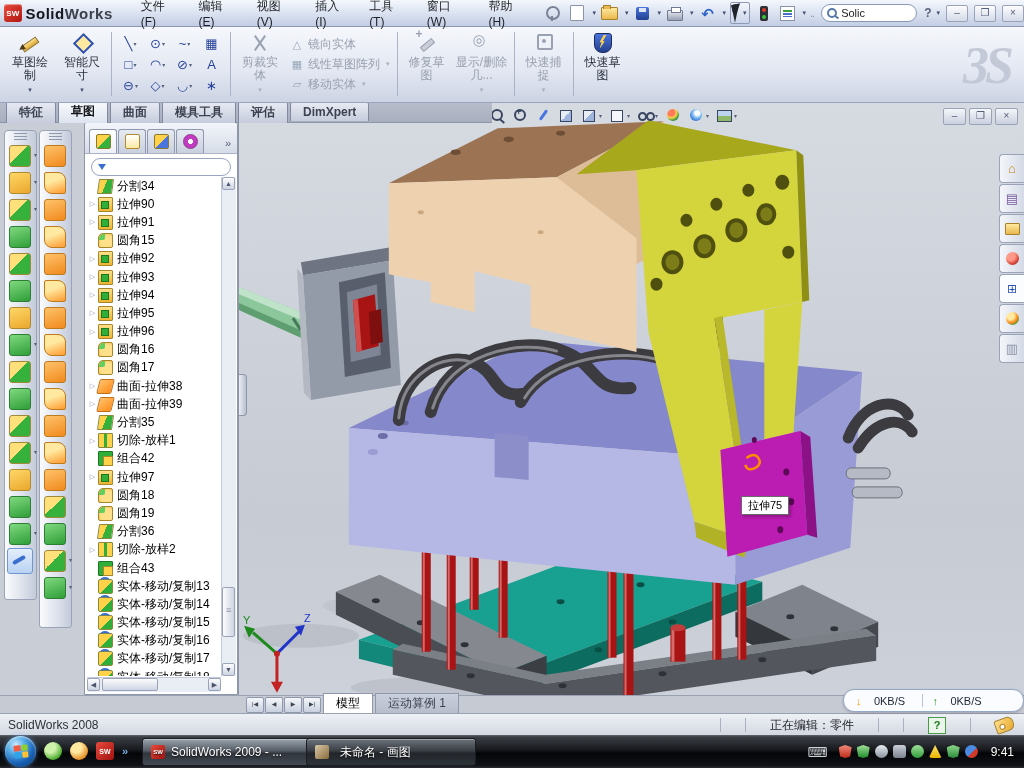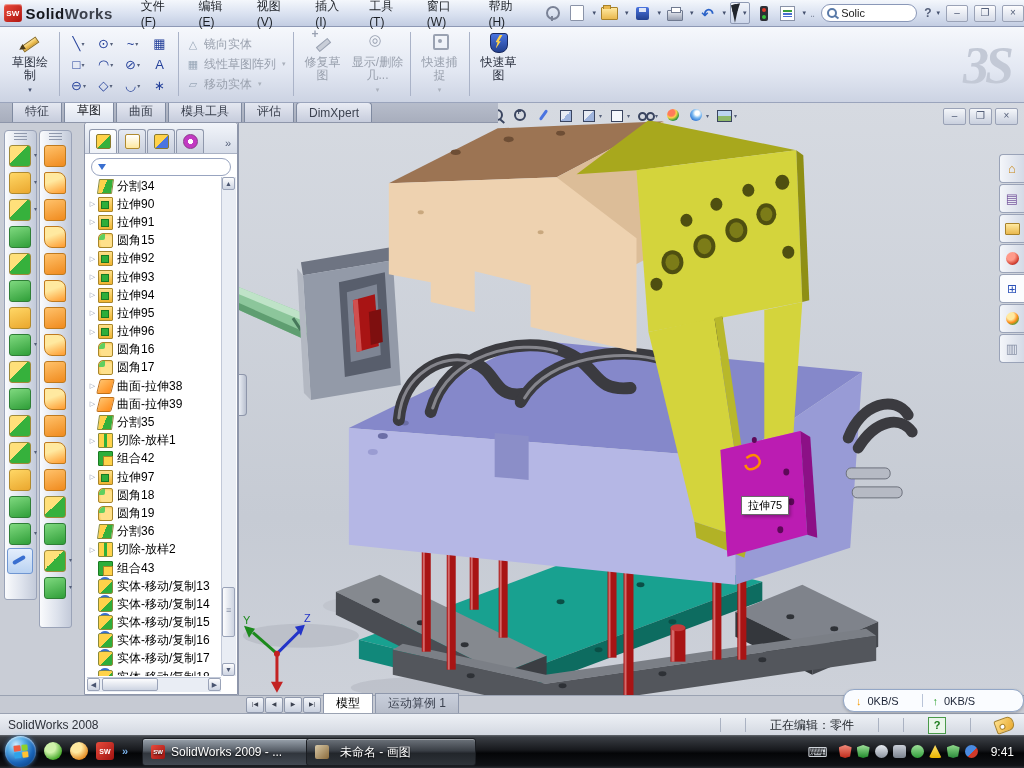--- a/index.html
+++ b/index.html
@@ -80,21 +80,21 @@
   .gglyph{font-style:normal;color:#24409a;font-size:13px;line-height:1;}
   .mini-drop{font-style:normal;font-size:6px;color:#55607a;margin-left:1px;}
   .rstack{display:flex;flex-direction:column;justify-content:center;gap:3px;padding:0 4px;}
   .rrow{display:flex;align-items:center;gap:4px;color:#9aa1ae;white-space:nowrap;}
   .rrow .ri{width:14px;text-align:center;color:#9aa8b8;font-size:11px;font-style:normal;}
   .rrow .drop{font-size:7px;color:#aab0bc;margin-left:2px;}
   .wm{position:absolute;right:18px;top:10px;font-family:"Liberation Serif","DejaVu Serif",serif;
       font-size:52px;font-style:italic;color:#c3c9d6;font-weight:bold;letter-spacing:-4px;}
   
   #tabbar{position:absolute;left:0;top:100px;width:486px;height:22px;background:linear-gradient(#b9bfcd,#a8aebd);
-    display:flex;align-items:flex-end;padding-left:12px;z-index:15;border-bottom:1px solid #8e96aa;}
+    display:flex;align-items:center;padding-left:6px;z-index:15;border-bottom:1px solid #8e96aa;font-weight:bold;}
   .cmdtab{padding:3px 12px 2px 12px;margin-right:2px;border:1px solid #7f8aa0;border-bottom:none;
     border-radius:4px 4px 0 0;background:linear-gradient(#e9ecf4,#c6ccdc);color:#3c4250;white-space:nowrap;}
   .cmdtab.active{background:linear-gradient(#fbfcfe,#dde3ef);color:#14161c;padding-bottom:3px;}
   
   .vtools{position:absolute;width:31px;border:1px solid #9aa3b8;border-radius:4px 4px 3px 3px;
     background:linear-gradient(90deg,#fafbfd,#dde2ec 55%,#c3cad9);z-index:10;}
   .vtools::before{content:"";display:block;height:8px;margin:2px 9px 2px 9px;
     background:repeating-linear-gradient(#8f98ac 0 1px,transparent 1px 3px);}
   #vt1{left:4px;top:130px;height:468px;}
   #vt2{left:39px;top:130px;height:496px;}
@@ -206,21 +206,21 @@
     font-size:11px;text-align:center;line-height:14px;}
   .sb-tag{width:17px;height:12px;background:linear-gradient(135deg,#ffe08a,#e8a82e);border:1px solid #a8822a;
     border-radius:2px 6px 6px 2px;position:relative;transform:rotate(-20deg);}
   .sb-tag::before{content:"";position:absolute;left:3px;top:4px;width:4px;height:4px;border-radius:50%;background:#fff;border:1px solid #a8822a;}
   
   #netspeed{position:absolute;left:843px;top:689px;width:179px;height:21px;background:#fafcff;
     border:1px solid #93a7c7;border-radius:11px;display:flex;align-items:center;z-index:14;
     box-shadow:0 1px 3px rgba(0,0,0,.2);font-size:11px;color:#1c2436;}
   #netspeed .arr-dn{color:#f59a00;font-weight:bold;margin:0 6px 0 12px;}
   #netspeed .arr-up{color:#2fa32f;font-weight:bold;margin:0 6px 0 10px;}
-  #netspeed .nsv{width:44px;text-align:left;}
+  #netspeed .nsv{width:44px;text-align:center;}
   #netspeed .nsdiv{width:1px;height:13px;background:#b9c4d8;margin-left:10px;}
   
   #taskbar{position:absolute;left:0;right:0;top:735px;height:33px;z-index:40;
     background:linear-gradient(#63686e 0,#3a3e44 6%,#17191d 45%,#040507 55%,#101216 92%,#2a2d33);}
   #startorb{position:absolute;left:5px;top:1px;width:31px;height:31px;border-radius:50%;
     background:radial-gradient(circle at 35% 28%,#cfeaff 0,#5ab0e8 28%,#1a64b8 60%,#003068 100%);
     box-shadow:inset 0 1px 2px rgba(255,255,255,.7),0 0 4px rgba(90,170,255,.6);display:flex;align-items:center;justify-content:center;}
   .flag{width:14px;height:13px;display:grid;grid-template-columns:1fr 1fr;grid-template-rows:1fr 1fr;gap:1px;transform:rotate(-6deg);}
   .flag span{border-radius:1px;}
   .fl1{background:#ef5c41;} .fl2{background:#8fd12a;} .fl3{background:#2ea3e8;} .fl4{background:#ffc233;}
@@ -307,20 +307,25 @@
     <span class="wb">×</span>
   </div>
 </div>
 
 <div id="ribbon">
   <div class="rbtn en">
     <span class="ric pencil"></span>
     <span class="rlabel">草图绘制</span>
     <i class="drop">▾</i>
   </div>
+  <div class="rbtn en">
+    <span class="ric dim"></span>
+    <span class="rlabel">智能尺寸</span>
+    <i class="drop">▾</i>
+  </div>
   <div class="vsep"></div>
   <div class="sgrid">
       <span class="grid-cell">
         <i class="gglyph">╲</i>
         <i class="mini-drop">▾</i>
       </span>
       <span class="grid-cell">
         <i class="gglyph">⊙</i>
         <i class="mini-drop">▾</i>
       </span>
@@ -356,20 +361,25 @@
       </span>
       <span class="grid-cell">
         <i class="gglyph">◡</i>
         <i class="mini-drop">▾</i>
       </span>
       <span class="grid-cell">
         <i class="gglyph">∗</i>
       </span>
     </div>
   <div class="vsep"></div>
+  <div class="rbtn dis">
+    <span class="ric trim"></span>
+    <span class="rlabel">剪裁实体</span>
+    <i class="drop">▾</i>
+  </div>
   <div class="rstack">
     <div class="rrow">
       <i class="ri">△</i>
       <span>镜向实体</span>
     </div>
     <div class="rrow">
       <i class="ri">▦</i>
       <span>线性草图阵列</span>
       <i class="drop">▾</i>
     </div>

